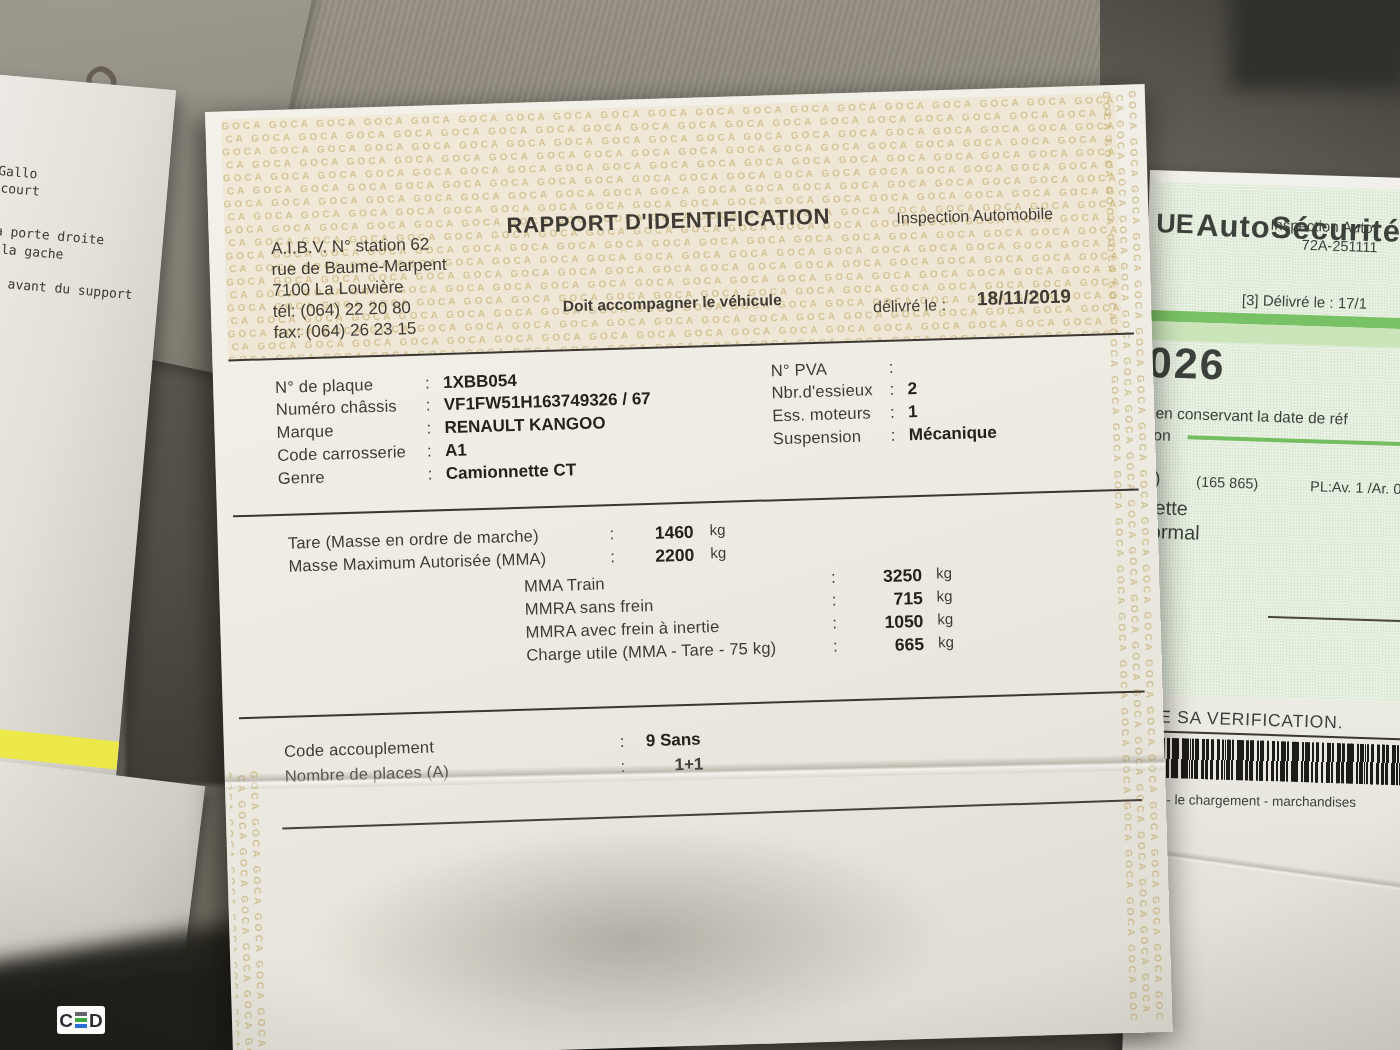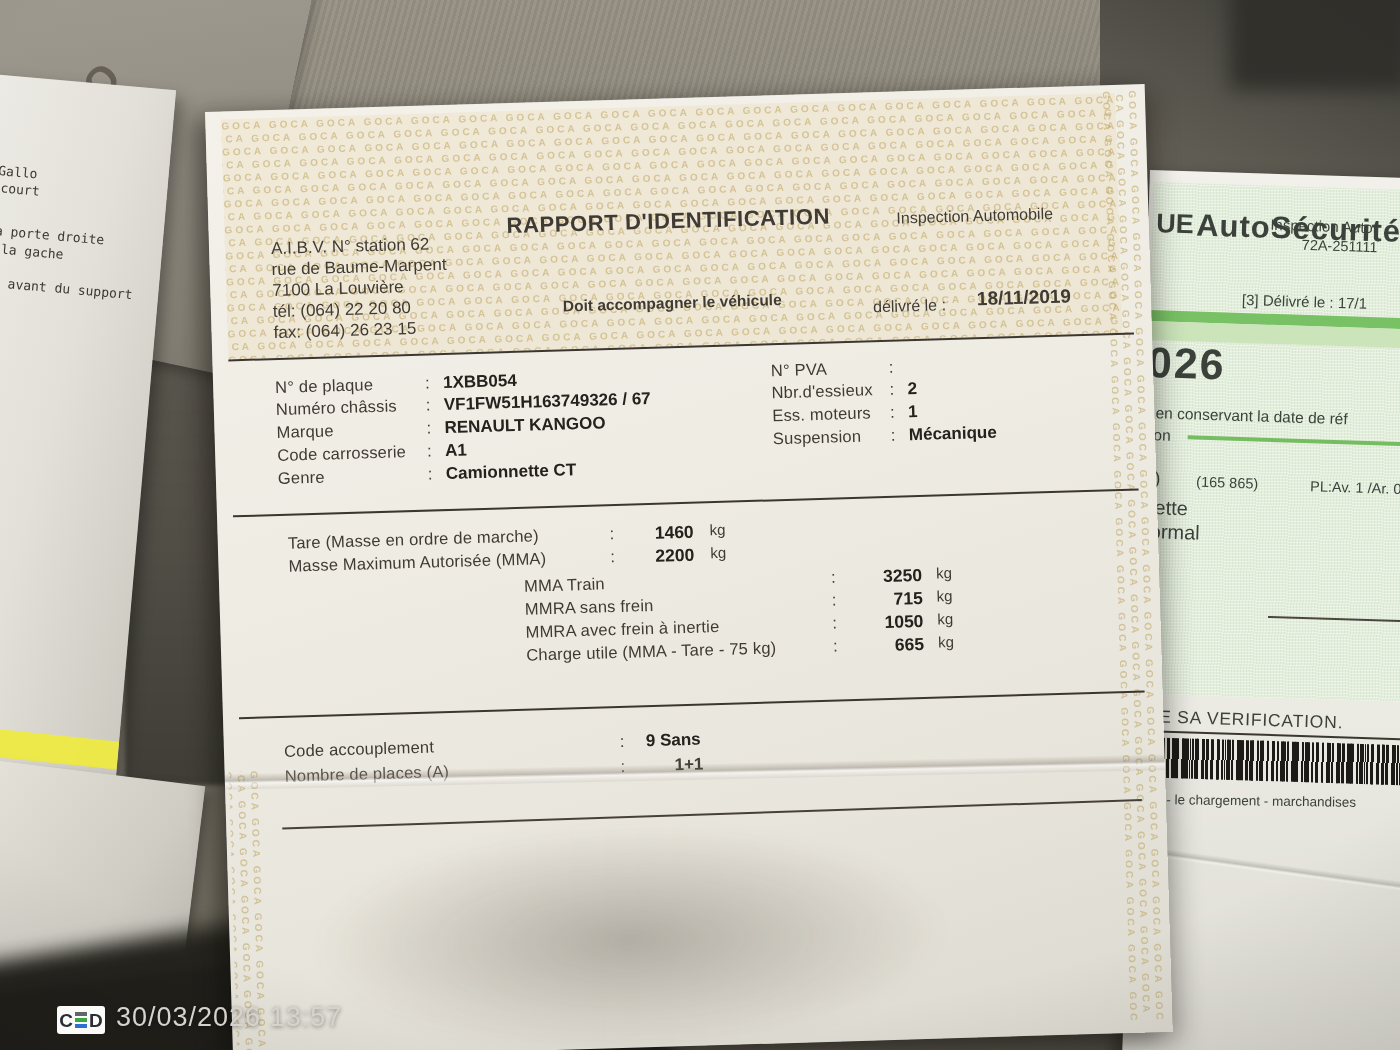--- a/index.html
+++ b/index.html
@@ -366,15 +366,14 @@
   <div class="vignette"></div>
   <div class="ts-badge">
     <span class="glyph">C</span>
     <span class="ts-bars">
       <span class="ts-bar1"></span>
       <span class="ts-bar2"></span>
       <span class="ts-bar3"></span>
     </span>
     <span class="glyph">D</span>
   </div>
-  <div class="ts-time">30/03/2026 13:57</div>
 
 </div>
 
 </body></html>

